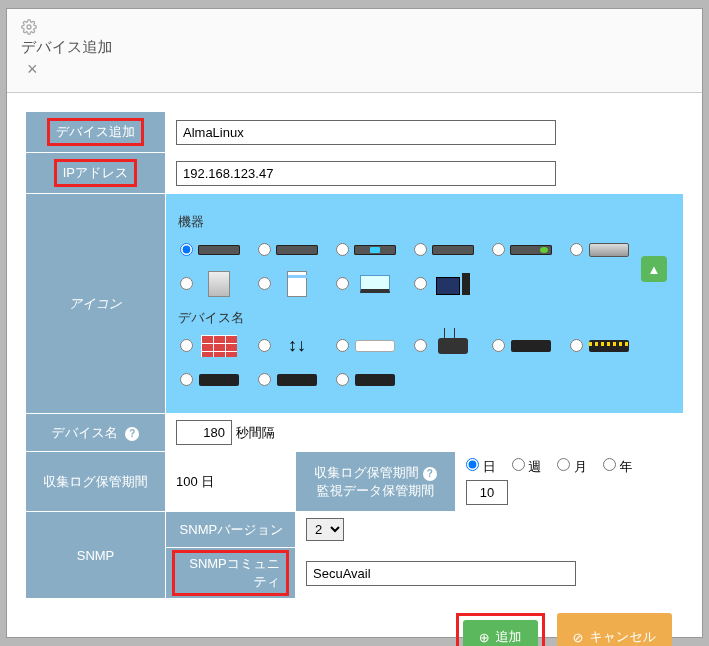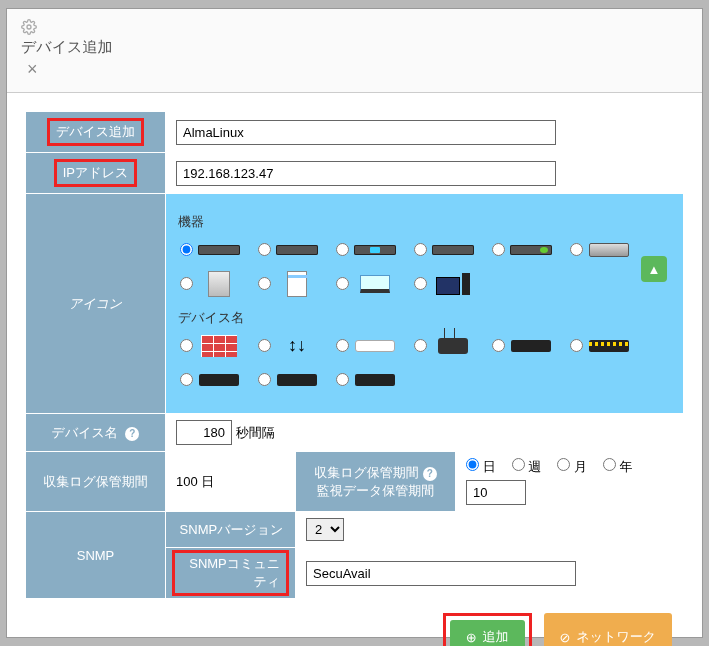--- a/index.html
+++ b/index.html
@@ -68,21 +68,21 @@
     padding: 2px 6px;
   }
   input[type=text] {
     border: 1px solid #666;
     padding: 4px 6px;
     font-size: 13px;
     width: 380px;
     background:#fff;
   }
   input.small { width: 56px; text-align:right; }
-  input.small2 { width: 60px; }
+  input.small2 { width: 42px; text-align:center; }
   input.med { width: 270px; }
   select {
     border:1px solid #666; padding:2px 4px; font-size:13px;
   }
   .help {
     display:inline-block;
     width:14px;height:14px;border-radius:50%;
     background:#fff;color:#89ADC4;
     font-size:10px;line-height:14px;text-align:center;
     margin-left:4px;font-weight:bold;
@@ -365,17 +365,17 @@
 
     <div class="footer">
       <span class="add-hl">
         <button class="btn btn-add">
           <span>⊕</span>
           <span>追加</span>
         </button>
       </span>
       <button class="btn btn-cancel">
         <span>⊘</span>
-        <span>ネットワーク</span>
+        <span>キャンセル</span>
       </button>
     </div>
   </div>
 </div>
 
 </body></html>

